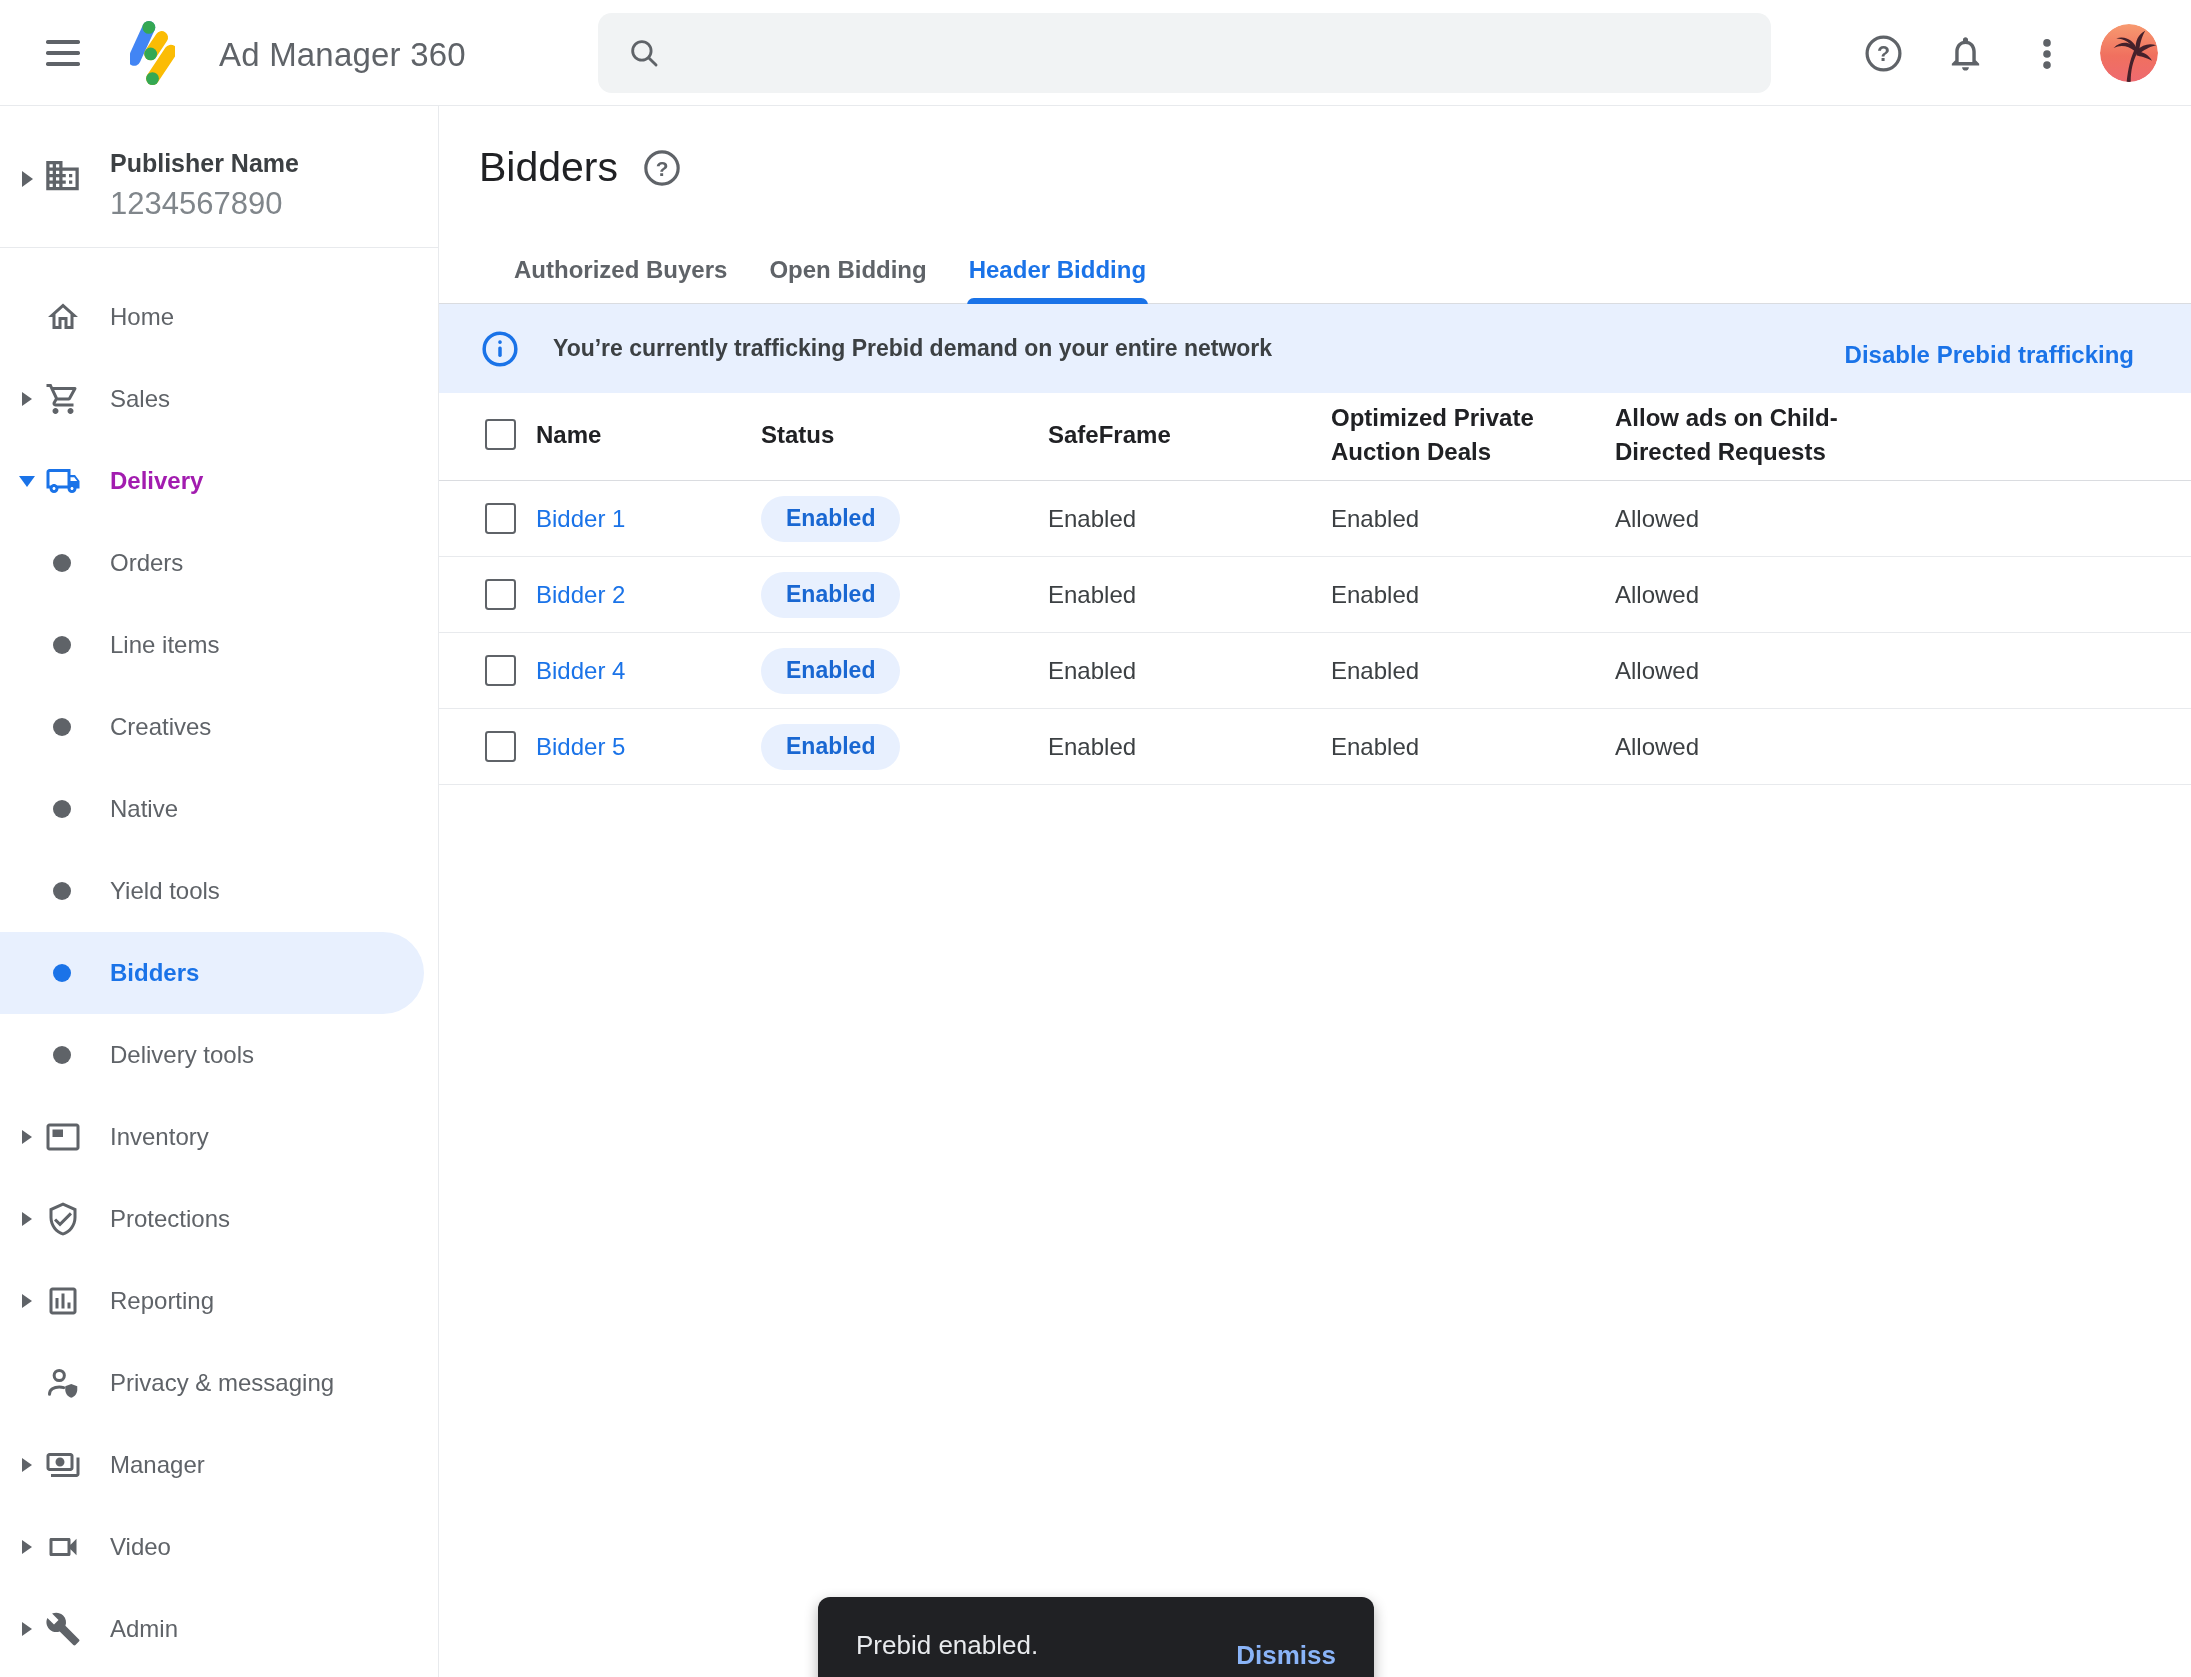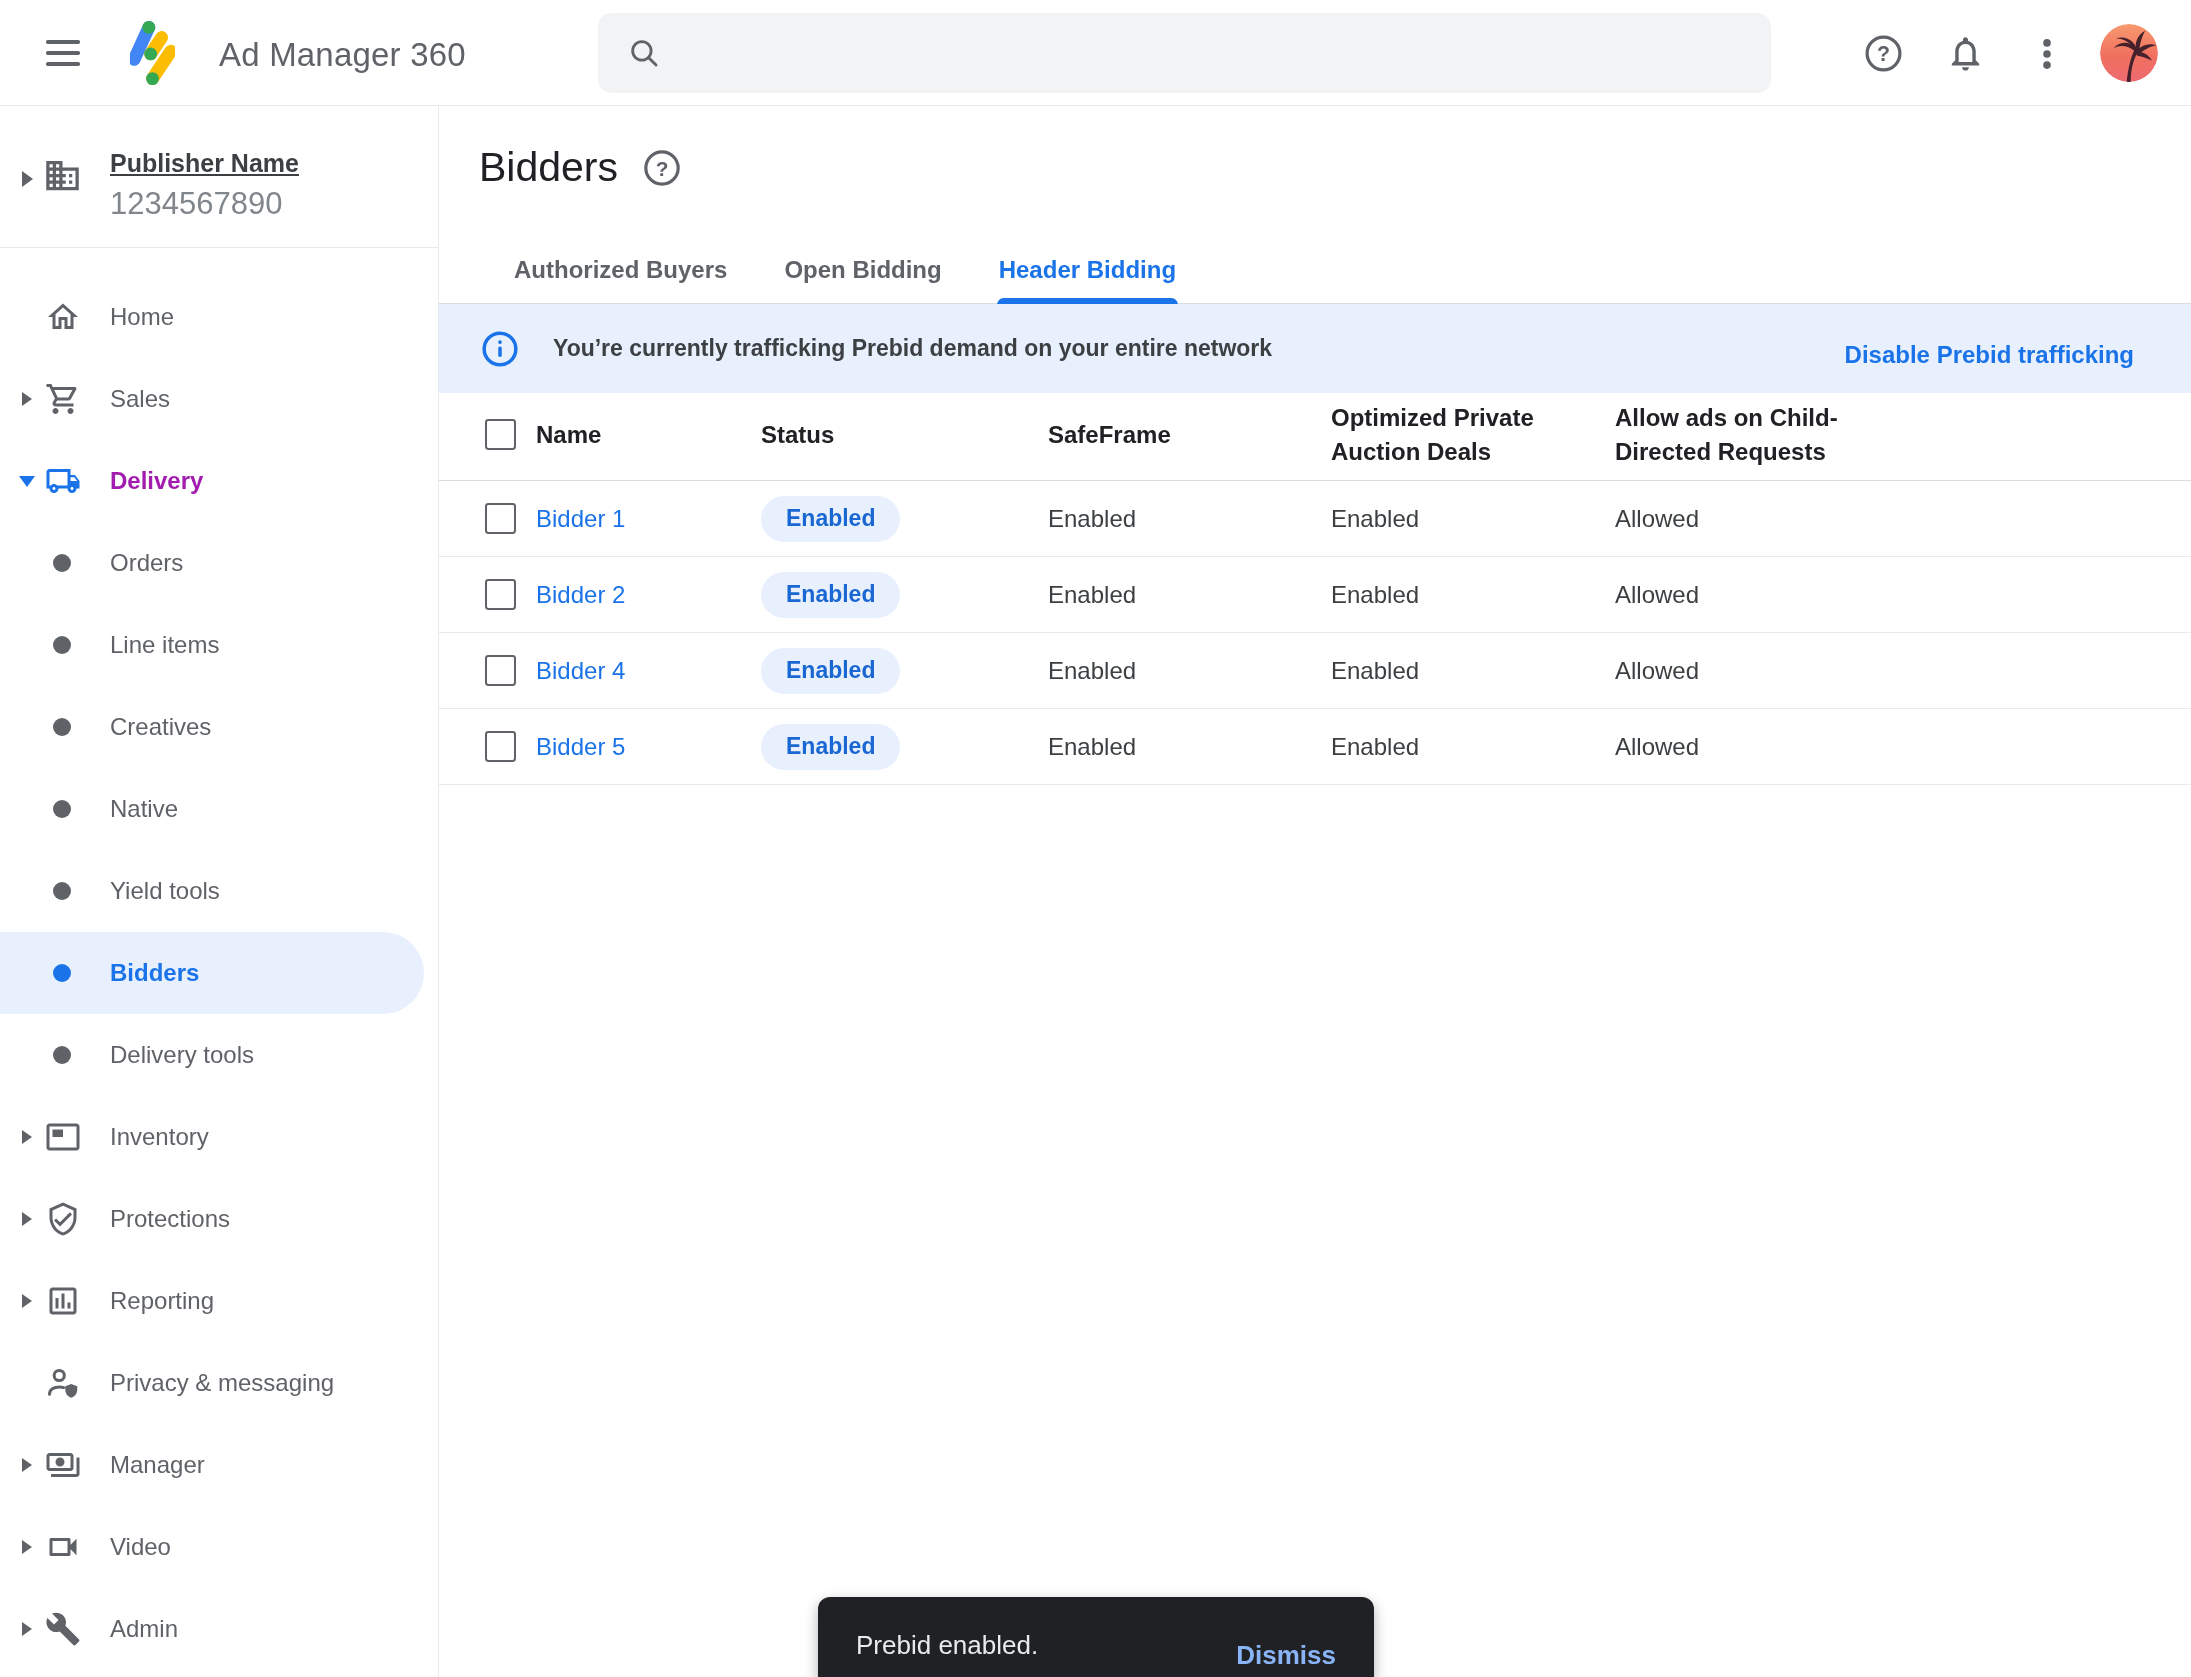--- a/index.html
+++ b/index.html
@@ -25,21 +25,21 @@
     border-radius:50%; overflow:hidden; cursor:pointer; }
 
   
   .sidebar { position:absolute; left:0; top:106px; width:439px; height:1572px;
     background:#fff; border-right:1.7px solid #e8eaed; z-index:10; }
   .publisher { position:relative; height:142px; border-bottom:1.7px solid #e8eaed; cursor:pointer; }
   .pub-arrow { position:absolute; left:22px; top:65px; width:0; height:0;
     border-top:8.6px solid transparent; border-bottom:8.6px solid transparent;
     border-left:11px solid #5f6368; }
   .pub-icon { position:absolute; left:43px; top:50px; }
-  .pub-name { position:absolute; left:110px; top:43px; font-size:25px; font-weight:bold; color:#3c4043;text-decoration:underline; }
+  .pub-name { position:absolute; left:110px; top:43px; font-size:25px; font-weight:bold; color:#3c4043; }
   .pub-id { position:absolute; left:110px; top:80px; font-size:31px; color:#80868b; }
   .nav { padding-top:28px; }
   .nav-item { position:relative; height:82px; display:flex; align-items:center; cursor:pointer; }
   .nav-item .arrow-r { position:absolute; left:22px; width:0; height:0;
     border-top:7.7px solid transparent; border-bottom:7.7px solid transparent;
     border-left:10.3px solid #5f6368; }
   .nav-item .arrow-d { position:absolute; left:19px; width:0; height:0;
     border-left:8.6px solid transparent; border-right:8.6px solid transparent;
     border-top:11px solid #1a73e8; }
   .nav-item .icn { position:absolute; left:45px; }
@@ -50,21 +50,21 @@
   .nav-item.selected { width:424px; background:#e8f0fe; border-radius:0 41px 41px 0; }
   .nav-item.selected .bullet { background:#1a73e8; }
   .nav-item.selected .lbl { color:#1a73e8; font-weight:bold; }
 
   
   .main { position:absolute; left:439px; top:106px; width:1752px; height:1572px; background:#fff; }
   .title-row { position:absolute; left:40px; top:38px; display:flex; align-items:center; }
   .page-title { font-size:41px; font-weight:400; color:#202124; }
   .title-help { margin-left:24px; cursor:pointer; }
   .tabs { position:absolute; left:0; top:131px; width:1752px; height:67px;
-    border-bottom:1.7px solid #dadce0; display:flex; gap:57px; padding-left:75px; }
+    border-bottom:1.7px solid #dadce0; display:flex; gap:42px; padding-left:75px; }
   .tab { position:relative; height:100%; display:flex; align-items:center;
     font-size:24px; font-weight:bold; color:#5f6368; cursor:pointer; }
   .tab.active { color:#1a73e8; }
   .tab.active::after { content:""; position:absolute; left:-1.7px; right:-1.7px; bottom:-1.7px;
     height:6.8px; background:#1a73e8; border-radius:6.8px 6.8px 0 0; }
   .banner { position:absolute; left:0; top:198px; width:1752px; height:89px;
     background:#e8f0fe; display:flex; align-items:center; padding-left:42px; }
   .banner-text { margin-left:34px; font-size:23px; color:#3c4043;font-weight:bold; }
   .banner-action { margin-left:auto; margin-right:57px; font-size:24px;
     color:#1a73e8; font-weight:bold; cursor:pointer; white-space:nowrap;margin-top:12px; }

